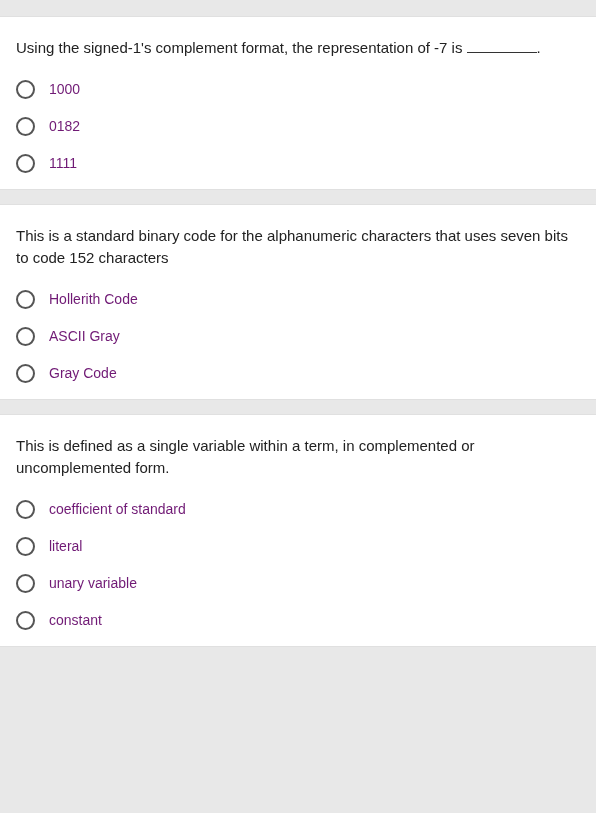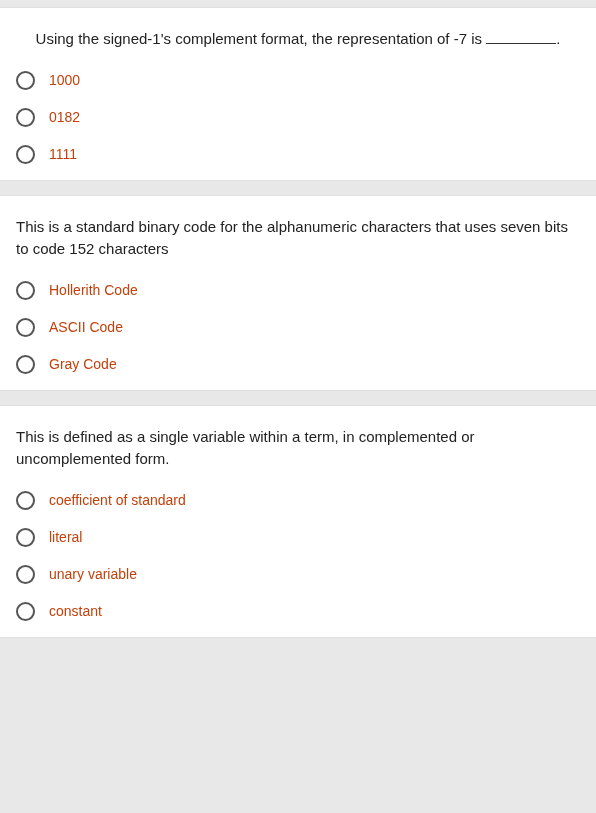--- a/index.html
+++ b/index.html
@@ -9,22 +9,21 @@
     width: 596px;
   }
   .question-card {
     background: #fff;
     border-top: 1px solid #e0e0e0;
     border-bottom: 1px solid #e0e0e0;
     padding: 20px 16px 16px 16px;
     margin-bottom: 14px;
   }
   .question-card:first-child {
-    margin-top: 7px;
-    text-align: center;
+    margin-top: 16px;
   }
   .question-text {
     font-size: 15px;
     color: #222;
     line-height: 1.5;
     margin-bottom: 20px;
   }
   .blank {
     border-bottom: 1px solid #333;
     display: inline-block;
@@ -44,21 +43,21 @@
   }
   .radio {
     width: 19px;
     height: 19px;
     border: 2px solid #555;
     border-radius: 50%;
     flex-shrink: 0;
   }
   .option-label {
     font-size: 14px;
-    color: #c2410c;
+    color: #701a75;
   }
 </style>
 </head>
 <body>
 
 <div class="question-card">
   <div class="question-text">
     <span>Using the signed-1's complement format, the representation of -7 is </span><span class="blank"></span><span>.</span>
   </div>
   <div class="options">
@@ -81,21 +80,21 @@
   <div class="question-text">
     <span>This is a standard binary code for the alphanumeric characters that uses seven bits to code 152 characters</span>
   </div>
   <div class="options">
     <div class="option">
       <div class="radio"></div>
       <span class="option-label">Hollerith Code</span>
     </div>
     <div class="option">
       <div class="radio"></div>
-      <span class="option-label">ASCII Code</span>
+      <span class="option-label">ASCII Gray</span>
     </div>
     <div class="option">
       <div class="radio"></div>
       <span class="option-label">Gray Code</span>
     </div>
   </div>
 </div>
 
 <div class="question-card">
   <div class="question-text">

